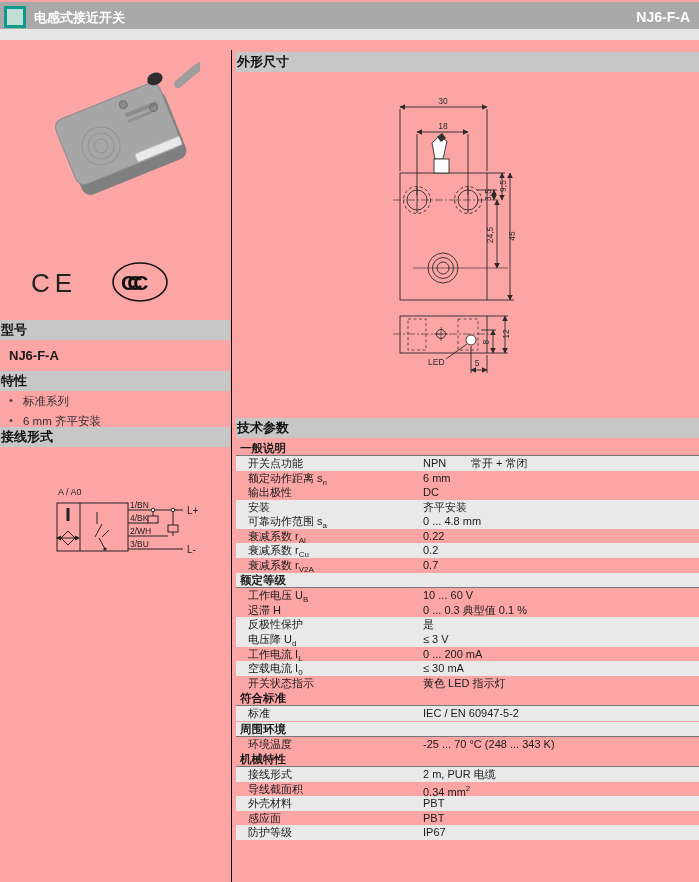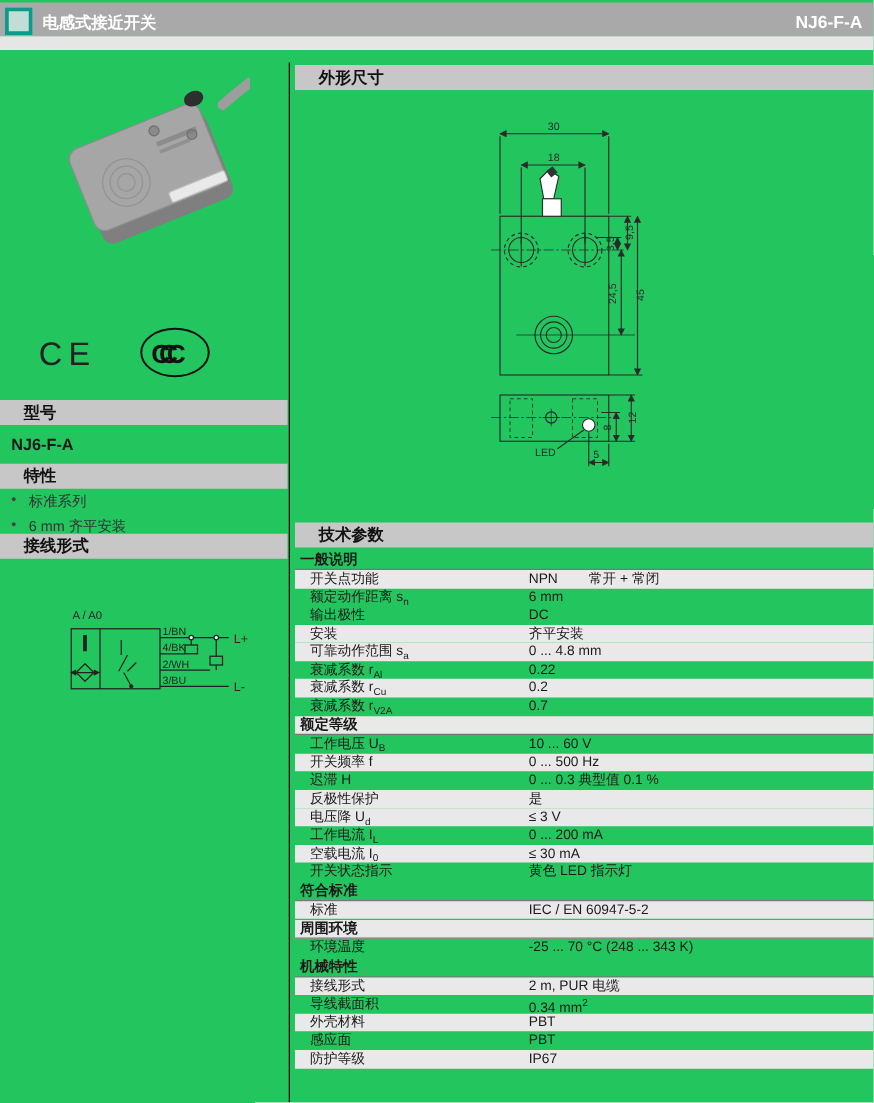--- a/index.html
+++ b/index.html
@@ -1,25 +1,25 @@
 <!DOCTYPE html>
 <html><head>
 <meta charset="utf-8">
 <style>
   html,body{margin:0;padding:0;background:#fff;}
-  #page{position:relative;width:699px;height:882px;background:#22c55e;overflow:hidden;
+  #page{position:relative;width:699px;height:882px;background:#fca5a5;overflow:hidden;
         font-family:"Liberation Sans","DejaVu Sans",sans-serif;color:#1a1a1a;}
   
   .topbar{position:absolute;left:0;top:2px;width:699px;height:27px;background:#a9a9a9;}
   .topbar-icon{position:absolute;left:4px;top:4px;width:22px;height:22px;background:#c0ddd6;border:3px solid #0c9a8a;box-sizing:border-box;}
   .topbar-title{position:absolute;left:34px;top:2px;height:27px;line-height:27px;color:#fff;font-weight:bold;font-size:13px;}
   .topbar-model{position:absolute;right:9px;top:2px;height:27px;line-height:27px;color:#fff;font-weight:bold;font-size:14px;}
   .substrip{position:absolute;left:0;top:29px;width:699px;height:11px;background:#e6e6e6;}
   
-  .secbar{position:absolute;height:20px;background:#c7c7c7;font-weight:bold;font-size:13px;line-height:20px;padding-left:19px;box-sizing:border-box;color:#111;}
+  .secbar{position:absolute;height:20px;background:#c7c7c7;font-weight:bold;font-size:13px;line-height:20px;padding-left:1px;box-sizing:border-box;color:#111;}
   .secbar.left{left:0;width:230px;}
   .secbar.right{left:236px;width:463px;}
   .vdivider{position:absolute;left:231px;top:50px;width:1px;height:832px;background:#000;}
   .model-text{position:absolute;left:9px;top:348px;font-weight:bold;font-size:13px;}
   .features{position:absolute;left:9px;top:394px;font-size:11.5px;color:#333;}
   .features .feat{display:flex;margin-bottom:5px;}
   .features .bullet{width:14px;color:#444;}
   
   .spec-table{position:absolute;left:236px;top:440px;width:463px;font-size:11px;}
   .spec-sec-title{font-weight:bold;font-size:11.5px;height:14px;line-height:14px;padding-left:4px;border-bottom:1px solid #777;margin-top:1px;}
@@ -240,24 +240,20 @@
       </div>
       <div class="spec-row">
         <span class="spec-label">衰减系数 r<sub>V2A</sub></span>
         <span class="spec-val">0.7</span>
       </div>
       <div class="spec-sec-title shaded">额定等级</div>
       <div class="spec-row">
         <span class="spec-label">工作电压  U<sub>B</sub></span>
         <span class="spec-val">10 ... 60 V</span>
       </div>
-      <div class="spec-row shaded">
-        <span class="spec-label">开关频率 f</span>
-        <span class="spec-val">0 ... 500 Hz</span>
-      </div>
       <div class="spec-row">
         <span class="spec-label">迟滞 H</span>
         <span class="spec-val">0 ... 0.3 典型值 0.1 %</span>
       </div>
       <div class="spec-row shaded">
         <span class="spec-label">反极性保护</span>
         <span class="spec-val">是</span>
       </div>
       <div class="spec-row shaded">
         <span class="spec-label">电压降  U<sub>d</sub></span>

